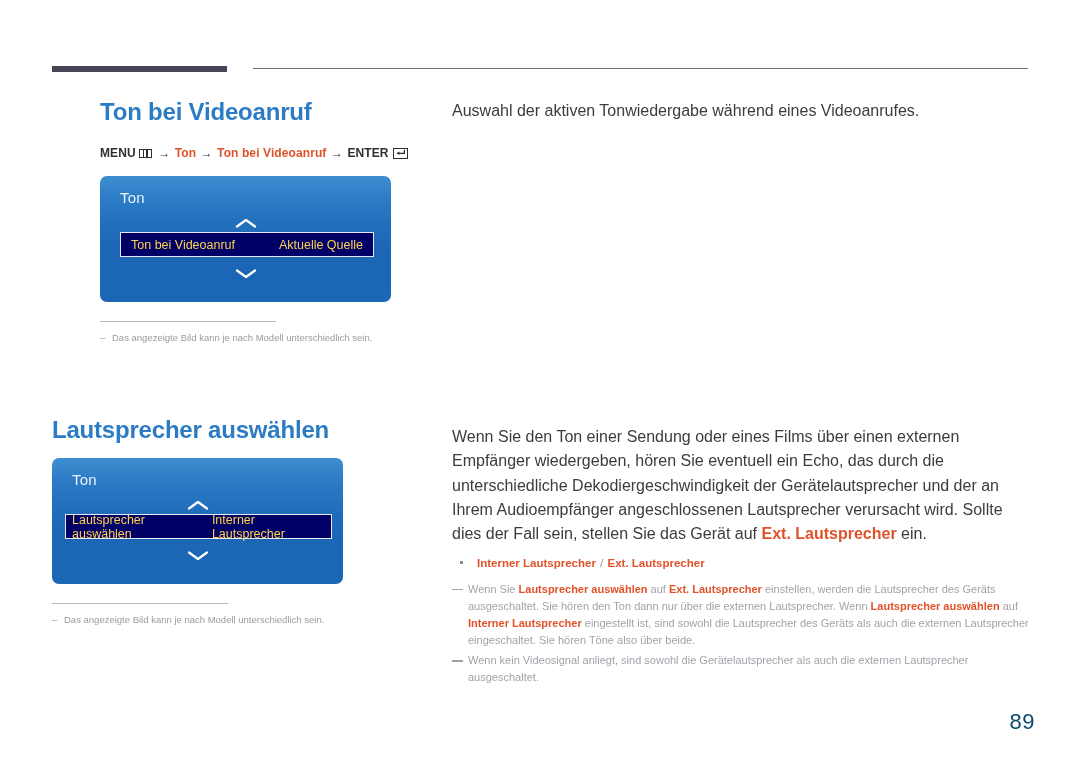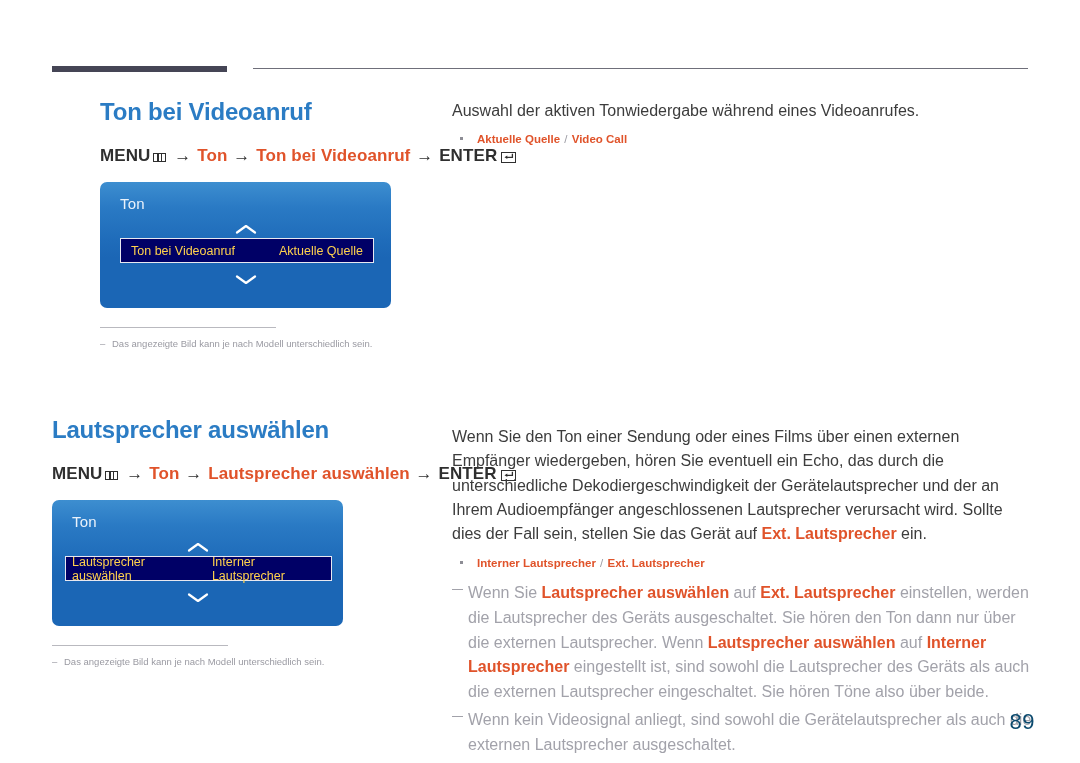--- a/index.html
+++ b/index.html
@@ -57,21 +57,21 @@
   h1.section-title {
     font-size: 24px;
     font-weight: bold;
     color: #2b7cc4;
     letter-spacing: -0.2px;
     margin: 0;
     line-height: 1;
   }
 
   .menu-path {
-    font-size: 17px;
+    font-size: 12px;
     font-weight: bold;
     color: #2f2f2f;
     white-space: nowrap;
     letter-spacing: 0.1px;
     text-align: center;
   }
   .menu-path .orange {
     color: #e0532a;
   }
   .menu-path .arrow {
@@ -234,21 +234,21 @@
   }
   ul.bullets li .sep {
     color: #9a9aa2;
     font-weight: normal;
     padding: 0 1px;
   }
 
   .note {
     position: relative;
     padding-left: 16px;
-    font-size: 16px;
+    font-size: 11px;
     line-height: 1.55;
     color: #a2a2aa;
     margin-top: 9px;
   }
   .note::before {
     content: "";
     position: absolute;
     left: 0;
     top: 8px;
     width: 11px;
@@ -317,32 +317,20 @@
     <div class="caption-rule" style="margin-top:19px;"></div>
     <div class="caption" style="margin-top:9px;">
       <span class="dash">–</span>
       <span>Das angezeigte Bild kann je nach Modell unterschiedlich sein.</span>
     </div>
   </div>
 
   <div style="position:absolute; left:0; top:418px;">
     <h1 class="section-title">Lautsprecher auswählen</h1>
 
-    <div class="menu-path" style="margin-top:22px;">
-      <span>MENU</span><span class="icon-menu"></span>
-      <span class="arrow">→</span>
-      <span class="orange">Ton</span>
-      <span class="arrow">→</span>
-      <span class="orange">Lautsprecher auswählen</span>
-      <span class="arrow">→</span>
-      <span>ENTER</span><span class="icon-enter"><svg viewBox="0 0 11 8">
-            <path d="M9.4 0.8 L9.4 4.3 L3.0 4.3" fill="none" stroke="#2f2f2f" stroke-width="1.3"></path>
-            <path d="M4.3 2.5 L1.5 4.3 L4.3 6.1 Z" fill="#2f2f2f"></path>
-          </svg></span>
-    </div>
 
     <div class="osd" style="margin-top:16px;">
       <div class="osd-title">Ton</div>
       <div class="chev chev-up">
         <svg width="22" height="11" viewBox="0 0 22 11">
             <path d="M2 8.5 L11 2 L20 8.5" fill="none" stroke="#ffffff" stroke-width="2.2" stroke-linecap="round" stroke-linejoin="round"></path>
           </svg>
       </div>
       <div class="osd-row row-b">
         <span>Lautsprecher auswählen</span>
@@ -360,27 +348,20 @@
       <span class="dash">–</span>
       <span>Das angezeigte Bild kann je nach Modell unterschiedlich sein.</span>
     </div>
   </div>
 </div>
 
 <div class="col-right">
 
   <div style="position:absolute; left:0; top:99px; width:580px;">
     <div class="body-text">Auswahl der aktiven Tonwiedergabe während eines Videoanrufes.</div>
-    <ul class="bullets">
-      <li>
-        <span>Aktuelle Quelle</span>
-        <span class="sep">/</span>
-        <span>Video Call</span>
-      </li>
-    </ul>
   </div>
 
   <div style="position:absolute; left:0; top:425px; width:580px;">
     <div class="body-text"><span>Wenn Sie den Ton einer Sendung oder eines Films über einen externen Empfänger wiedergeben, hören Sie eventuell ein Echo, das durch die unterschiedliche Dekodiergeschwindigkeit der Gerätelautsprecher und der an Ihrem Audioempfänger angeschlossenen Lautsprecher verursacht wird. Sollte dies der Fall sein, stellen Sie das Gerät auf </span><span class="hl">Ext. Lautsprecher</span><span> ein.</span></div>
 
     <ul class="bullets">
       <li>
         <span>Interner Lautsprecher</span>
         <span class="sep">/</span>
         <span>Ext. Lautsprecher</span>

